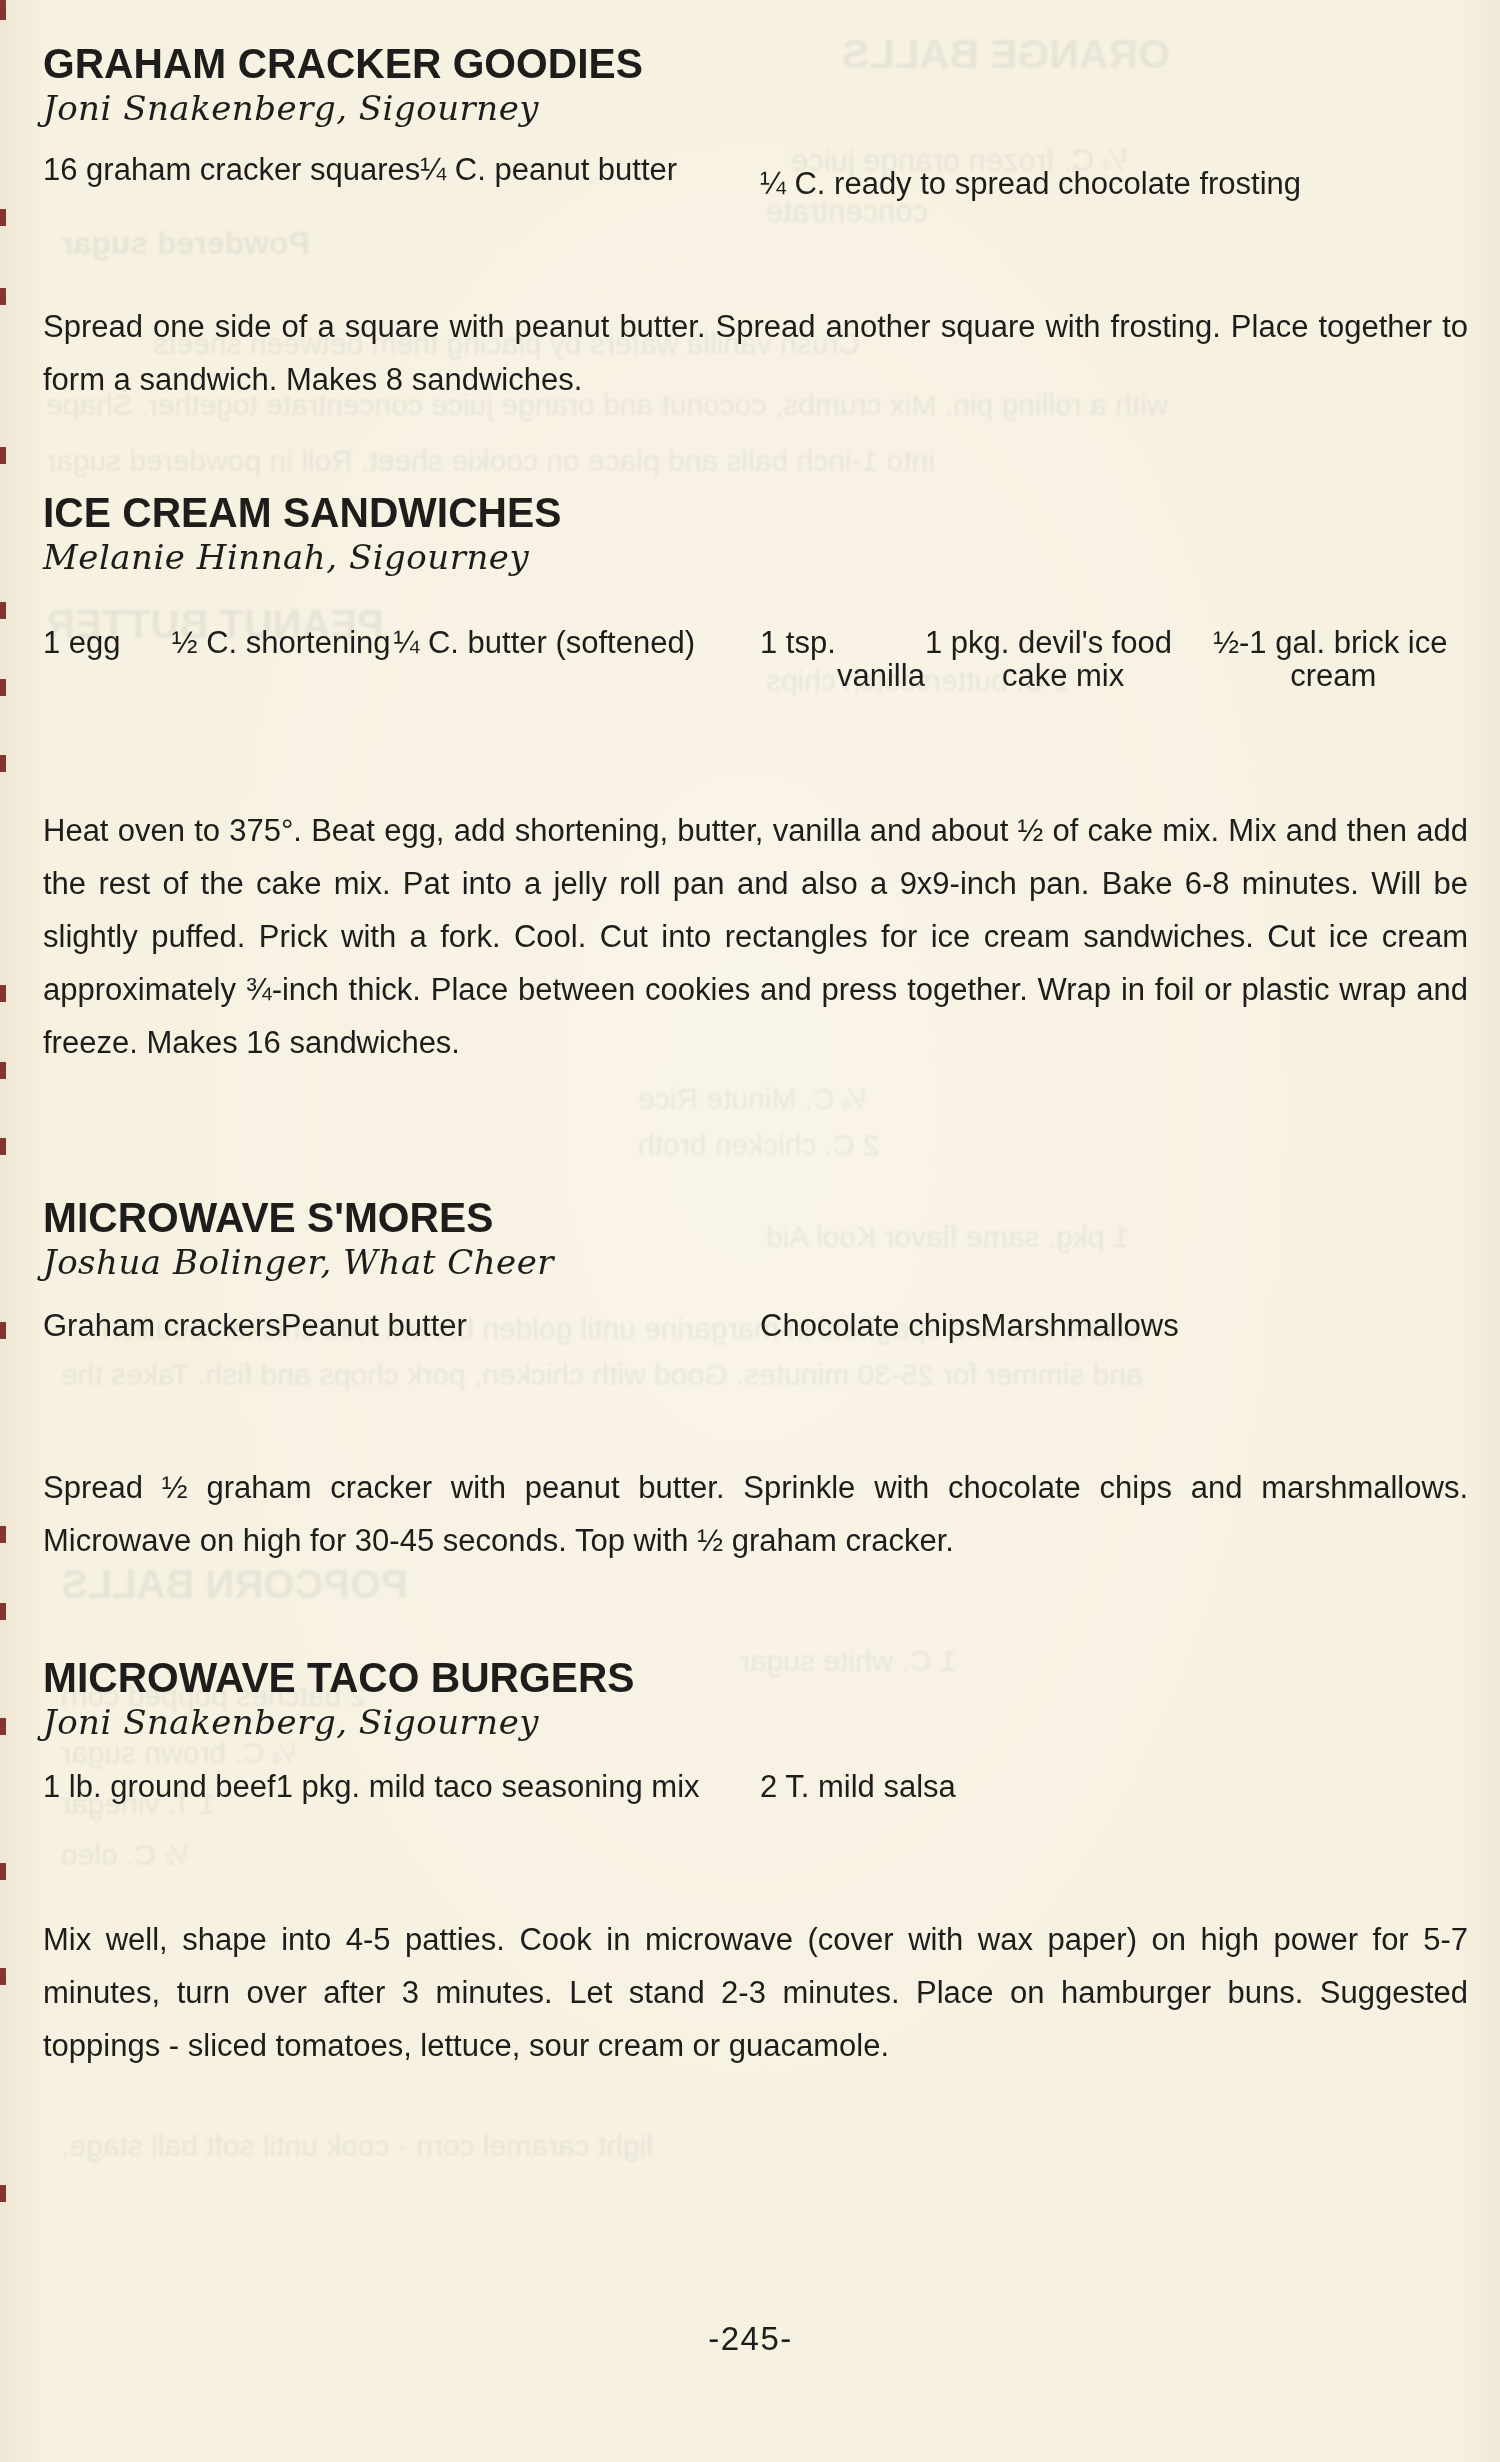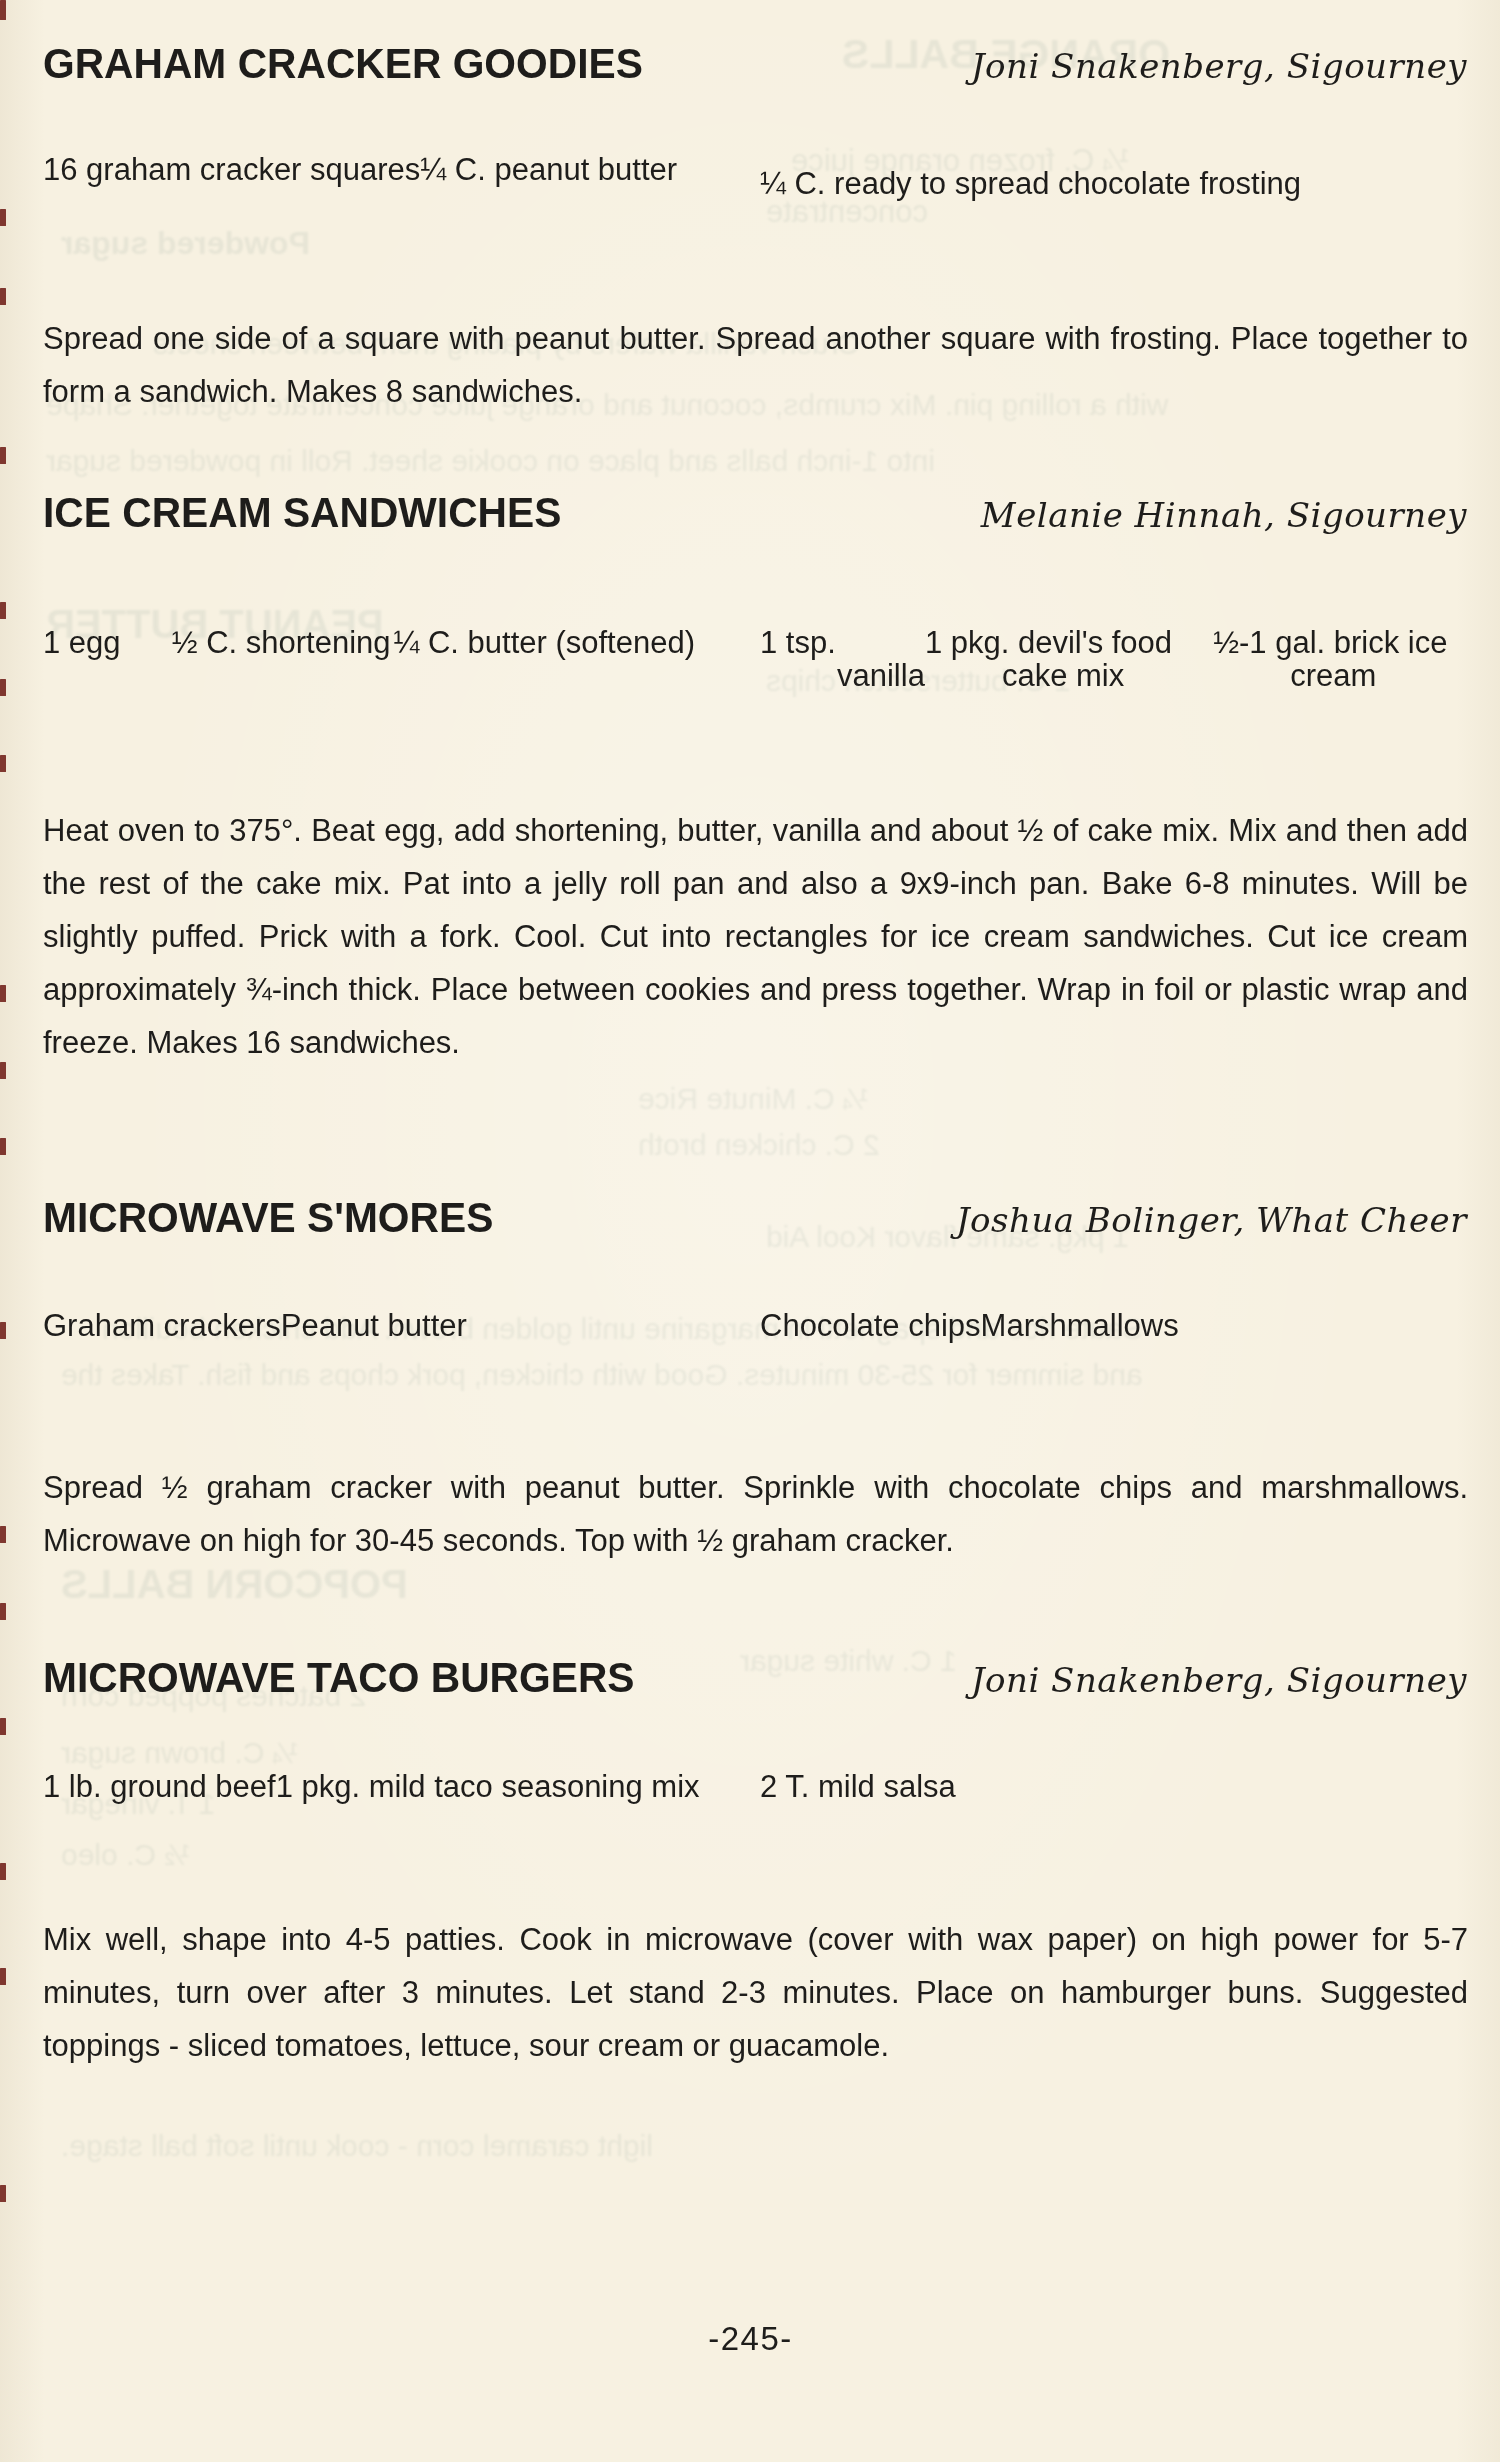--- a/index.html
+++ b/index.html
@@ -13,21 +13,21 @@
   }
   .page{
     position:absolute;inset:0;
     background:
       radial-gradient(ellipse at 50% 45%, rgba(255,255,255,0.25) 0%, rgba(0,0,0,0) 60%),
       linear-gradient(90deg, rgba(160,140,100,0.10) 0%, rgba(0,0,0,0) 3%, rgba(0,0,0,0) 97%, rgba(160,140,100,0.08) 100%),
       #f7f1e1;
   }
   .section{position:absolute;left:43px;width:1424px;}
   .recipe-header{
-    display:flex;justify-content:space-between;align-items:baseline;
+    display:flex;justify-content:space-between;align-items:baseline;flex-direction:column;
   }
   .recipe-title{
     font-size:42px;font-weight:bold;letter-spacing:0px;
     transform:scaleX(.97);transform-origin:left center;
     white-space:nowrap;
   }
   .attribution{
     font-family:"DejaVu Serif", serif;
     font-style:italic;font-size:34px;letter-spacing:0.5px;
     white-space:nowrap;
@@ -115,21 +115,21 @@
   </div>
   <div class="ing-row" style="top:153px;">
     <div class="ing-col ing-col-left">
       <div class="ing-line">16 graham cracker squares</div>
       <div class="ing-line">¼ C. peanut butter</div>
     </div>
     <div class="ing-col ing-col-right">
       <div class="ing-line wrap2" style="padding-left:48px;text-indent:-48px;max-width:521px;margin-top:8px;">¼ C. ready to spread chocolate frosting</div>
     </div>
   </div>
-  <div class="directions" style="top:312px;">Spread one side of a square with peanut butter. Spread another square with frosting. Place together to form a sandwich. Makes 8 sandwiches.</div>
+  <div class="directions" style="top:300px;">Spread one side of a square with peanut butter. Spread another square with frosting. Place together to form a sandwich. Makes 8 sandwiches.</div>
 
   <div class="section recipe-header" style="top:489px;">
     <div class="recipe-title">ICE CREAM SANDWICHES</div>
     <div class="attribution">Melanie Hinnah, Sigourney</div>
   </div>
   <div class="ing-row" style="top:626px;">
     <div class="ing-col ing-col-left">
       <div class="ing-line">1 egg</div>
       <div class="ing-line">½ C. shortening</div>
       <div class="ing-line">¼ C. butter (softened)</div>

